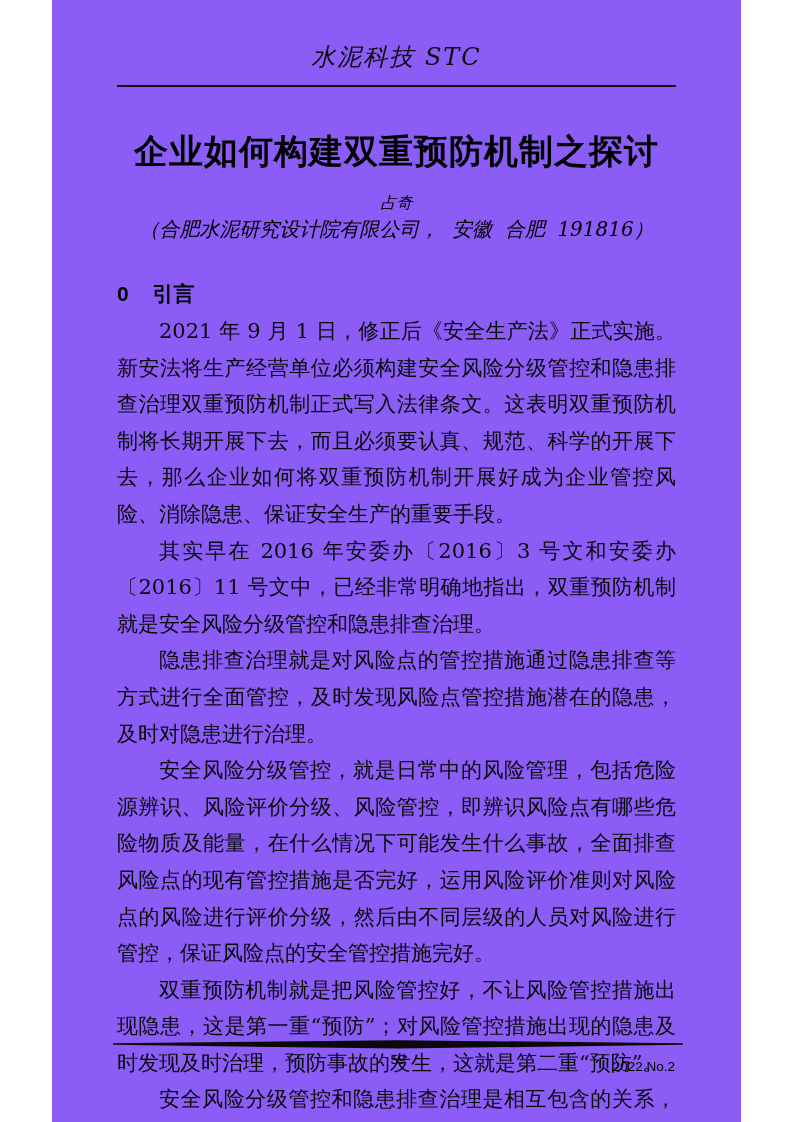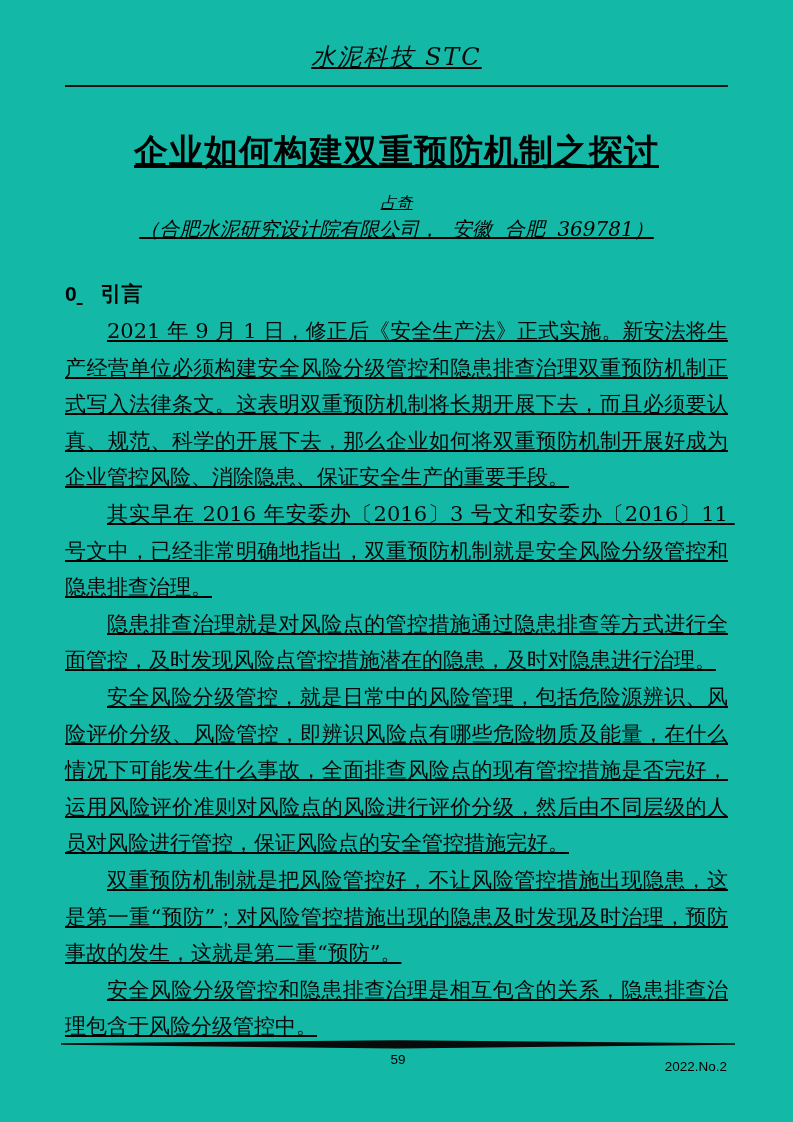--- a/index.html
+++ b/index.html
@@ -1,26 +1,25 @@
 <!DOCTYPE html>
 <html><head>
 <meta charset="utf-8">
 <style>
   * { margin: 0; padding: 0; box-sizing: border-box; }
   html, body { background: #ffffff; }
   .page {
     position: relative;
-    width: 793px;
+    width: 689px;
     height: 1122px;
     margin: 0 auto;
-    background: #14b8a6;
+    background: #8b5cf6;
     color: #000000;
     overflow: hidden;
     font-family: "DejaVu Serif", "Liberation Serif", serif;
-    text-decoration: underline;
   }
   .content {
     padding: 42px 65px 0 65px;
   }
   
   .journal-name {
     text-align: center;
     font-family: "DejaVu Serif", "Liberation Serif", serif;
     font-style: italic;
     font-size: 24px;
@@ -114,21 +113,21 @@
 <div class="page">
   <div class="content">
 
     <div class="journal-name">水泥科技 STC</div>
     <div class="header-rule"></div>
 
     <h1 class="article-title">企业如何构建双重预防机制之探讨</h1>
 
     <div class="article-author">占奇</div>
 
-    <div class="article-affiliation">（合肥水泥研究设计院有限公司，  安徽  合肥  369781）</div>
+    <div class="article-affiliation">（合肥水泥研究设计院有限公司，  安徽  合肥  191816）</div>
 
     <h2 class="section-heading">
       <span class="sec-num">0</span>
       <span class="sec-title">引言</span>
     </h2>
     <p class="body-para">2021 年 9 月 1 日，修正后《安全生产法》正式实施。新安法将生产经营单位必须构建安全风险分级管控和隐患排查治理双重预防机制正式写入法律条文。这表明双重预防机制将长期开展下去，而且必须要认真、规范、科学的开展下去，那么企业如何将双重预防机制开展好成为企业管控风险、消除隐患、保证安全生产的重要手段。</p>
 
     <p class="body-para">其实早在 2016 年安委办〔2016〕3 号文和安委办〔2016〕11 号文中，已经非常明确地指出，双重预防机制就是安全风险分级管控和隐患排查治理。</p>
     <p class="body-para">隐患排查治理就是对风险点的管控措施通过隐患排查等方式进行全面管控，及时发现风险点管控措施潜在的隐患，及时对隐患进行治理。</p>
     <p class="body-para">安全风险分级管控，就是日常中的风险管理，包括危险源辨识、风险评价分级、风险管控，即辨识风险点有哪些危险物质及能量，在什么情况下可能发生什么事故，全面排查风险点的现有管控措施是否完好，运用风险评价准则对风险点的风险进行评价分级，然后由不同层级的人员对风险进行管控，保证风险点的安全管控措施完好。</p>

